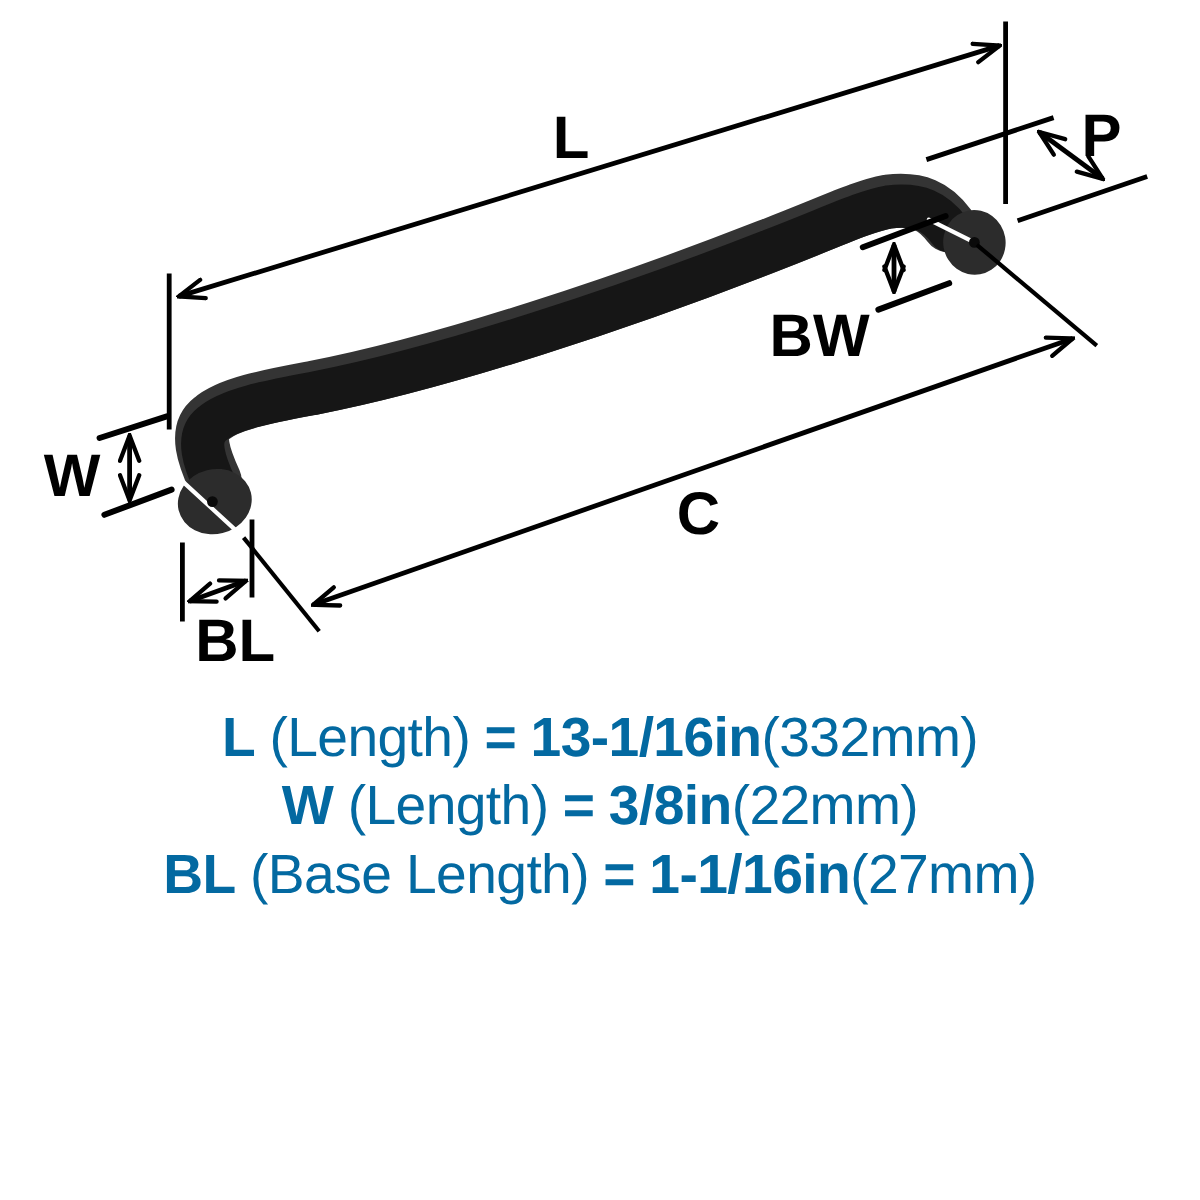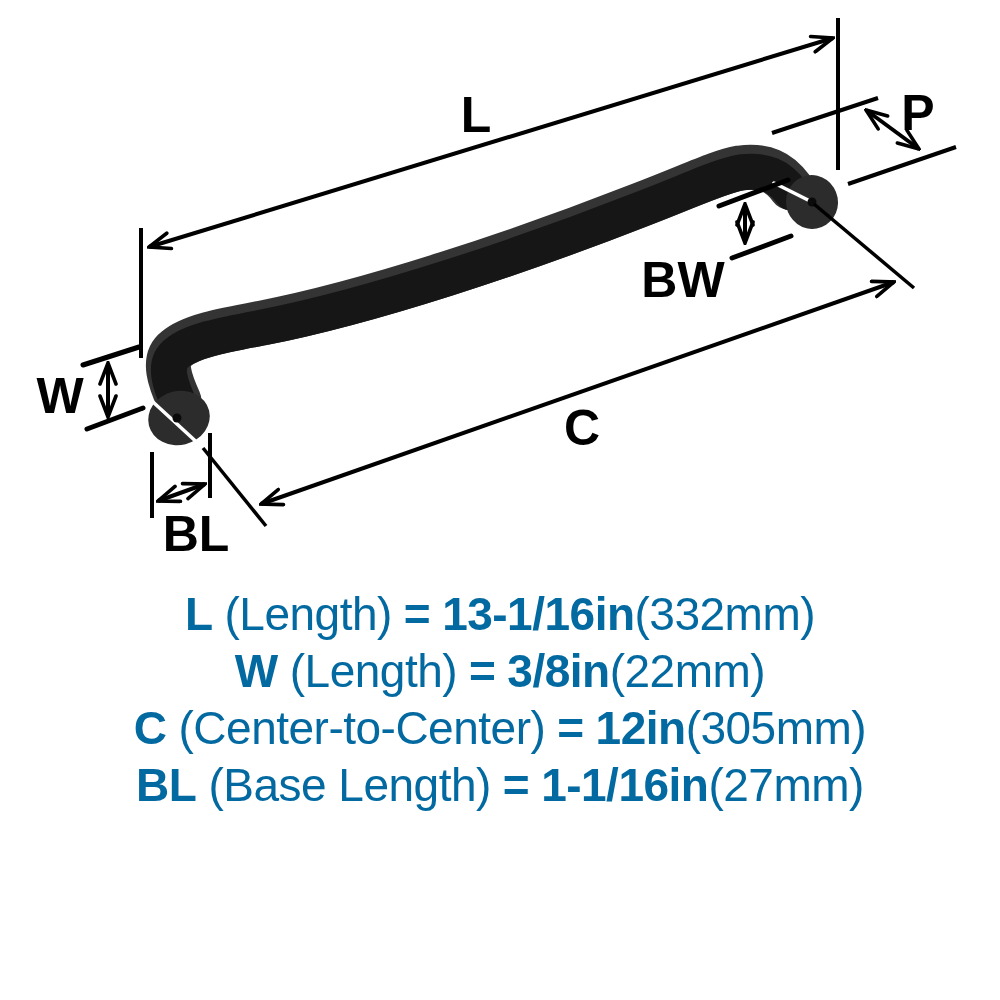--- a/index.html
+++ b/index.html
@@ -129,20 +129,17 @@
   </svg>
 
   <div class="spec">
     <div class="spec-row">
       <span class="abbr">L</span><span class="name">(Length)</span><span class="eq">=</span><span class="value">13-1/16in</span><span class="metric">(332mm)</span>
     </div>
     <div class="spec-row">
       <span class="abbr">W</span><span class="name">(Length)</span><span class="eq">=</span><span class="value">3/8in</span><span class="metric">(22mm)</span>
     </div>
     <div class="spec-row">
-      <span class="abbr">C</span><span class="name">(Center-to-Center)</span><span class="eq">=</span><span class="value">12in</span><span class="metric">(305mm)</span>
-    </div>
-    <div class="spec-row">
       <span class="abbr">BL</span><span class="name">(Base Length)</span><span class="eq">=</span><span class="value">1-1/16in</span><span class="metric">(27mm)</span>
     </div>
   </div>
 
 </div>
 
 </body></html>

